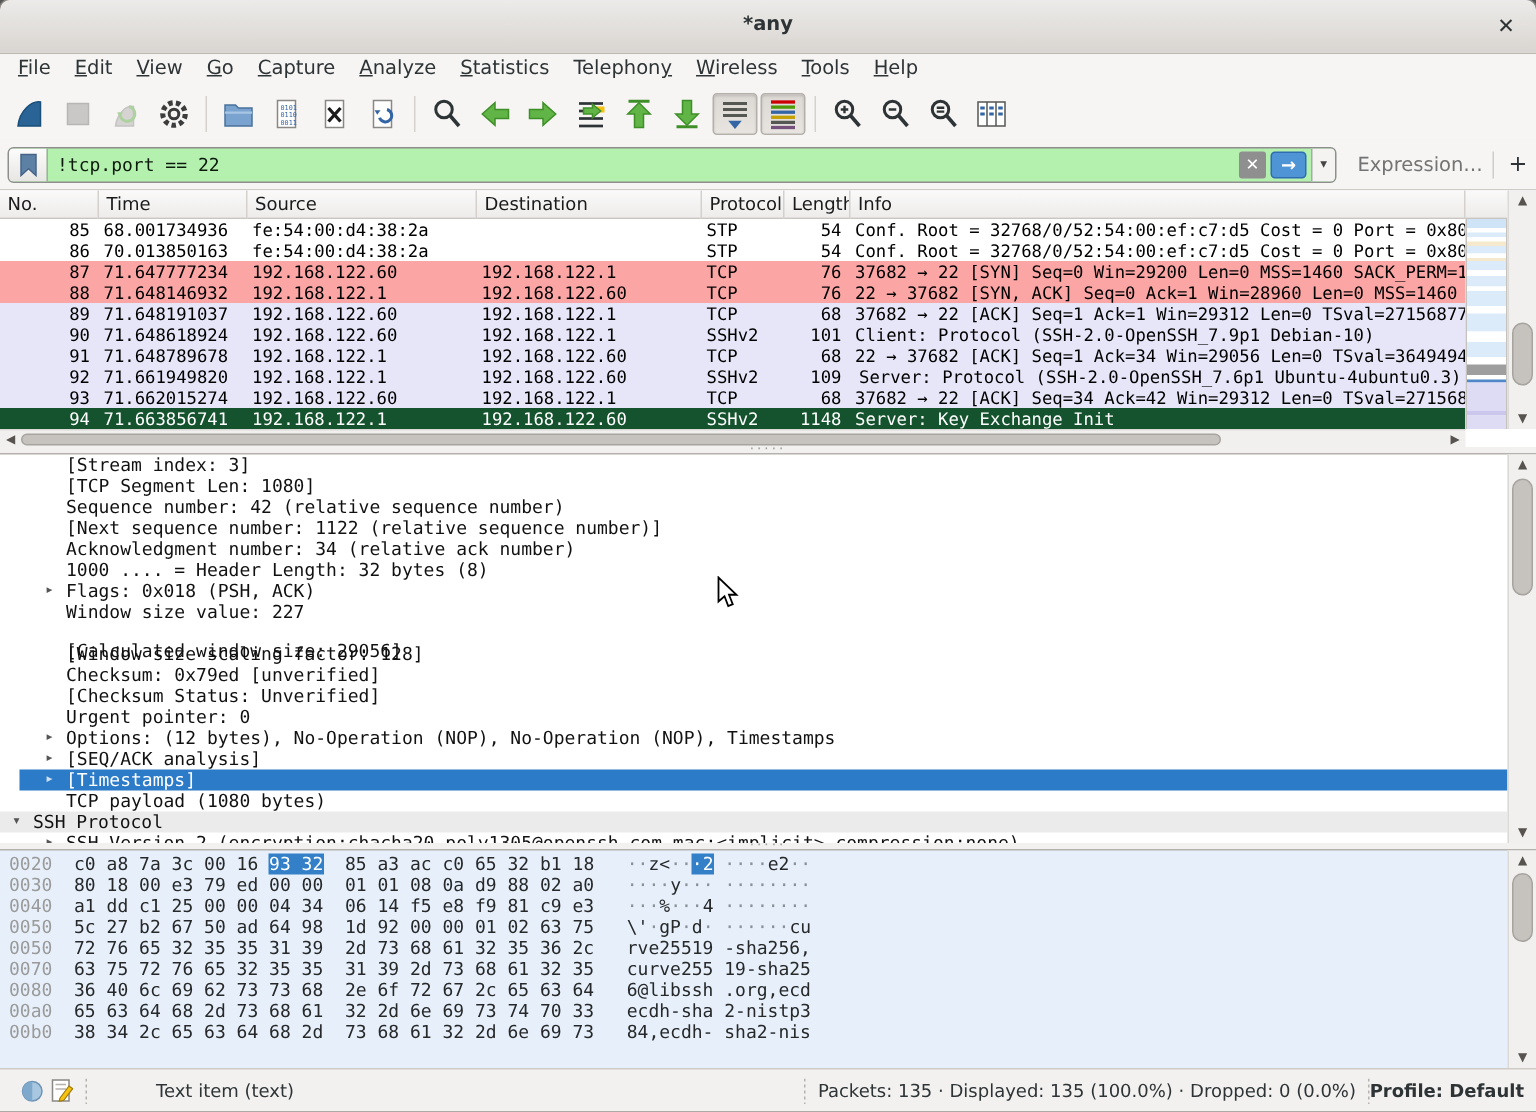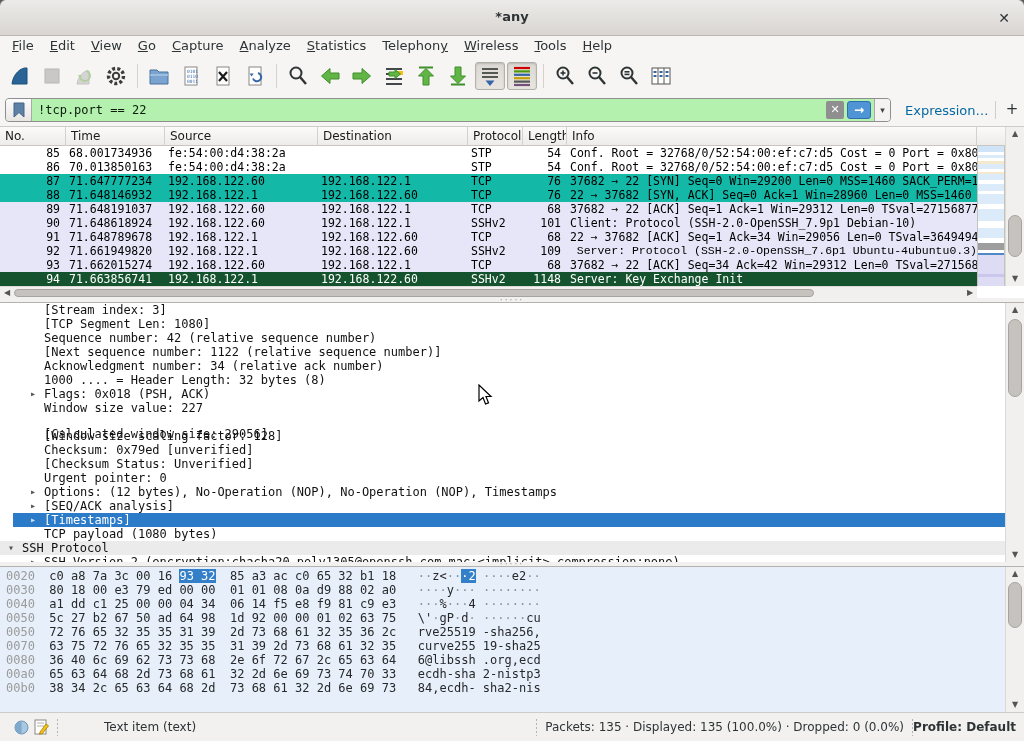--- a/index.html
+++ b/index.html
@@ -38,35 +38,35 @@
   .bookmark-btn { width:26px; height:22px; background:linear-gradient(#fcfcfc,#e8e6e3);
                   border-right:1px solid #a9a9a9; display:flex; align-items:center; justify-content:center; }
   .filter-input { flex:1; height:20px; border:none; outline:none; background:transparent;
                   font-family:"DejaVu Sans Mono", monospace; font-size:12px; color:#0c1a0c; padding-left:6px; }
   .clear-btn { width:18px; height:18px; background:#8f8f8f; border-radius:2px; color:#fff; font-size:11px;
                line-height:18px; text-align:center; margin-right:3px; font-weight:bold; }
   .apply-btn { width:24px; height:18px; background:#4f94d4; border:1px solid #2f6cb0; border-radius:3px;
                color:#fff; font-size:12px; line-height:16px; text-align:center; font-weight:bold; margin-right:3px; }
   .combo-caret { width:16px; height:22px; background:#f4f3f2; border-left:1px solid #a9a9a9;
                  font-size:9px; color:#444; text-align:center; line-height:22px; }
-  .expression-label { position:absolute; left:905px; top:10px; font-size:13px; color:#0369a1; }
+  .expression-label { position:absolute; left:905px; top:10px; font-size:13px; color:#737373; }
   .fb-sep { position:absolute; left:995px; top:8px; width:1px; height:18px; background:#d0ccc8; }
   .add-filter-btn { position:absolute; left:1004px; top:7px; font-size:15px; color:#2e3436; width:16px; text-align:center; }
   
   .packet-list { position:absolute; left:0; top:127px; width:1024px; height:171px; background:#fff; }
   .pl-header { position:absolute; left:0; top:0; width:1005px; height:19px;
                background:linear-gradient(#fbfafa,#edecea); border-bottom:1px solid #c9c6c2; }
   .pl-hcell { position:absolute; top:0; height:19px; font-size:12px; color:#1a1a1a; padding:2px 0 0 5px;
               border-right:1px solid #d4d1cd; overflow:hidden; white-space:nowrap; }
   .pl-rows { position:absolute; left:0; top:19px; width:977px; height:140px; overflow:hidden;
              font-family:"DejaVu Sans Mono", monospace; font-size:11.5px; }
   .pl-row { position:relative; height:14px; white-space:nowrap; color:#000; }
   .pl-row .c { position:absolute; top:0; height:14px; line-height:14px; overflow:hidden; }
   .pl-row.stp { background:#ffffff; }
-  .pl-row.syn { background:#14b8a6; }
+  .pl-row.syn { background:#fca5a5; }
   .pl-row.tcp { background:#e7e6f8; }
   .pl-row.selected { background:#14532d; color:#fff; }
   .conv-bracket { position:absolute; left:5px; top:32px; width:4px; height:96px;
                   border-left:1px solid #6a6a6a; border-top:1px solid #6a6a6a; }
   
   .pl-minimap { position:absolute; left:977px; top:19px; width:28px; height:140px; background:#fff;
                 border-left:1px solid #c5c2be; border-right:1px solid #c5c2be; display:flex; flex-direction:column; }
   .pl-minimap div { width:100%; }
   .vscroll { position:absolute; width:19px; background:#f1f0ef; border-left:1px solid #dcdad7; }
   .sb-arrow { position:absolute; left:0; width:18px; height:14px; font-size:8px; color:#57534e;
@@ -380,21 +380,21 @@
           <span class="c" style="left: 523px; width: 44px; text-align: right; padding-right: 6px; padding-left: 0px;">68</span>
           <span class="c" style="left: 567px; width: 410px; text-align: left; padding-right: 0px; padding-left: 3px;">22 → 37682 [ACK] Seq=1 Ack=34 Win=29056 Len=0 TSval=3649494465</span>
         </div>
         <div class="pl-row tcp">
           <span class="c" style="left: 0px; width: 66px; text-align: right; padding-right: 6px; padding-left: 0px;">92</span>
           <span class="c" style="left: 66px; width: 99px; text-align: left; padding-right: 0px; padding-left: 3px;">71.661949820</span>
           <span class="c" style="left: 165px; width: 153px; text-align: left; padding-right: 0px; padding-left: 3px;">192.168.122.1</span>
           <span class="c" style="left: 318px; width: 150px; text-align: left; padding-right: 0px; padding-left: 3px;">192.168.122.60</span>
           <span class="c" style="left: 468px; width: 55px; text-align: left; padding-right: 0px; padding-left: 3px;">SSHv2</span>
           <span class="c" style="left: 523px; width: 44px; text-align: right; padding-right: 6px; padding-left: 0px;">109</span>
-          <span class="c" style="left: 567px; width: 410px; text-align: right; padding-right: 0px; padding-left: 3px; font-family: Liberation Mono, monospace;">Server: Protocol (SSH-2.0-OpenSSH_7.6p1 Ubuntu-4ubuntu0.3)</span>
+          <span class="c" style="left: 567px; width: 410px; text-align: center; padding-right: 0px; padding-left: 3px;">Server: Protocol (SSH-2.0-OpenSSH_7.6p1 Ubuntu-4ubuntu0.3)</span>
         </div>
         <div class="pl-row tcp">
           <span class="c" style="left: 0px; width: 66px; text-align: right; padding-right: 6px; padding-left: 0px;">93</span>
           <span class="c" style="left: 66px; width: 99px; text-align: left; padding-right: 0px; padding-left: 3px;">71.662015274</span>
           <span class="c" style="left: 165px; width: 153px; text-align: left; padding-right: 0px; padding-left: 3px;">192.168.122.60</span>
           <span class="c" style="left: 318px; width: 150px; text-align: left; padding-right: 0px; padding-left: 3px;">192.168.122.1</span>
           <span class="c" style="left: 468px; width: 55px; text-align: left; padding-right: 0px; padding-left: 3px;">TCP</span>
           <span class="c" style="left: 523px; width: 44px; text-align: right; padding-right: 6px; padding-left: 0px;">68</span>
           <span class="c" style="left: 567px; width: 410px; text-align: left; padding-right: 0px; padding-left: 3px;">37682 → 22 [ACK] Seq=34 Ack=42 Win=29312 Len=0 TSval=2715687815</span>
         </div>

